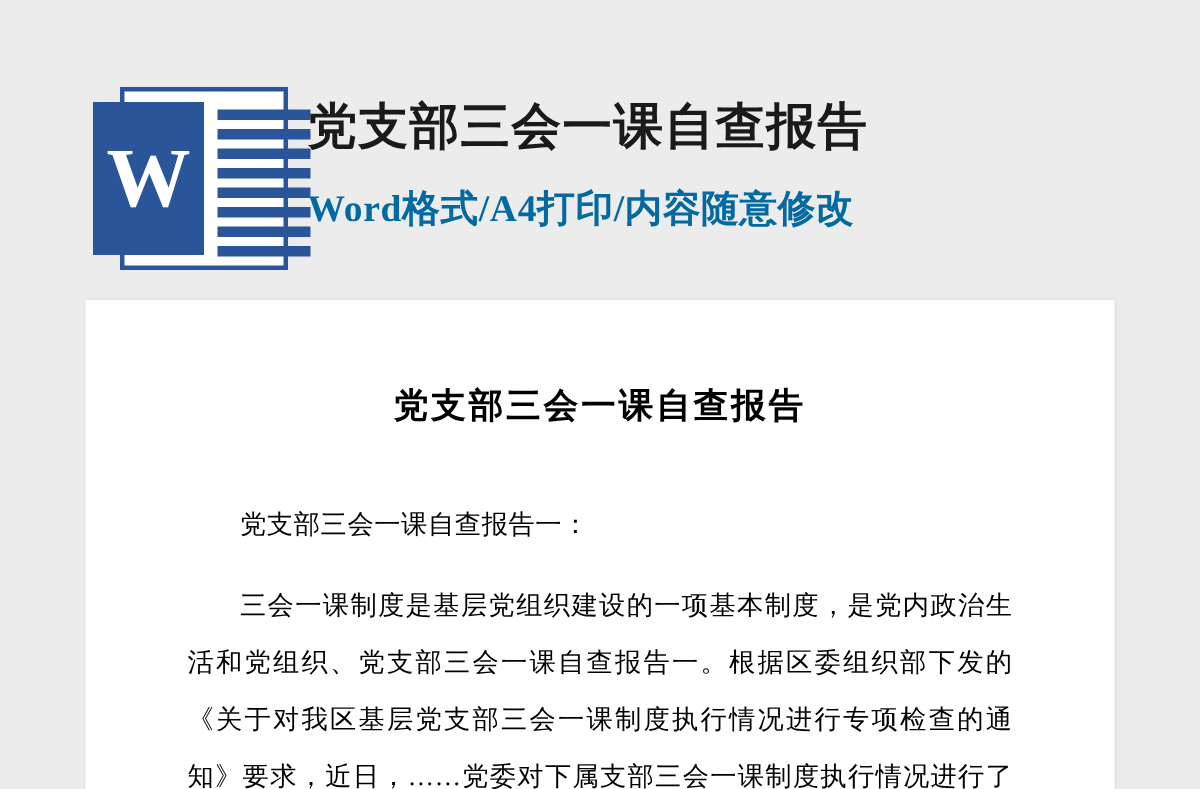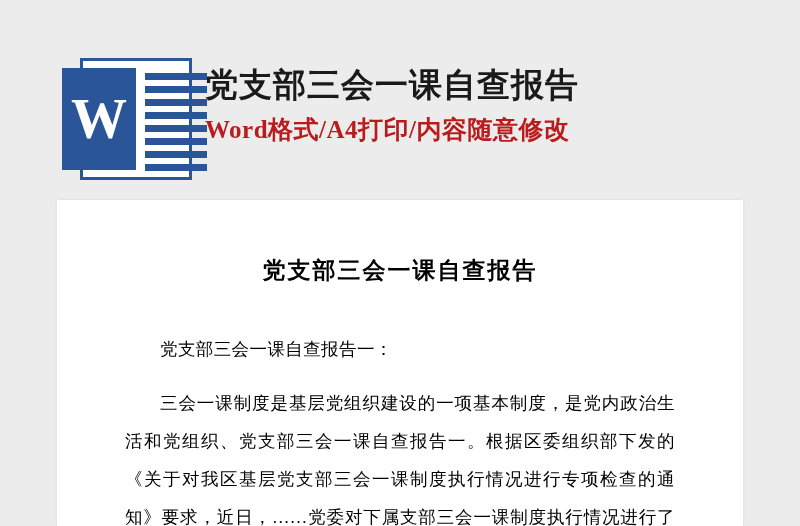--- a/index.html
+++ b/index.html
@@ -82,25 +82,25 @@
   .banner-title {
     font-family: "Liberation Serif", serif;
     font-weight: bold;
     font-size: 33px;
     color: #1a1a1a;
     letter-spacing: 1px;
     line-height: 46px;
     white-space: nowrap;
   }
   .banner-sub {
-    margin-top: 4px;
+    margin-top: 14px;
     font-family: "Liberation Serif", serif;
     font-weight: bold;
     font-size: 25px;
-    color: #b91c1c;
+    color: #0369a1;
     letter-spacing: 0.5px;
     line-height: 36px;
     white-space: nowrap;
   }
   
   .doc-page {
     position: absolute;
     left: 57px;
     top: 200px;
     width: 686px;

